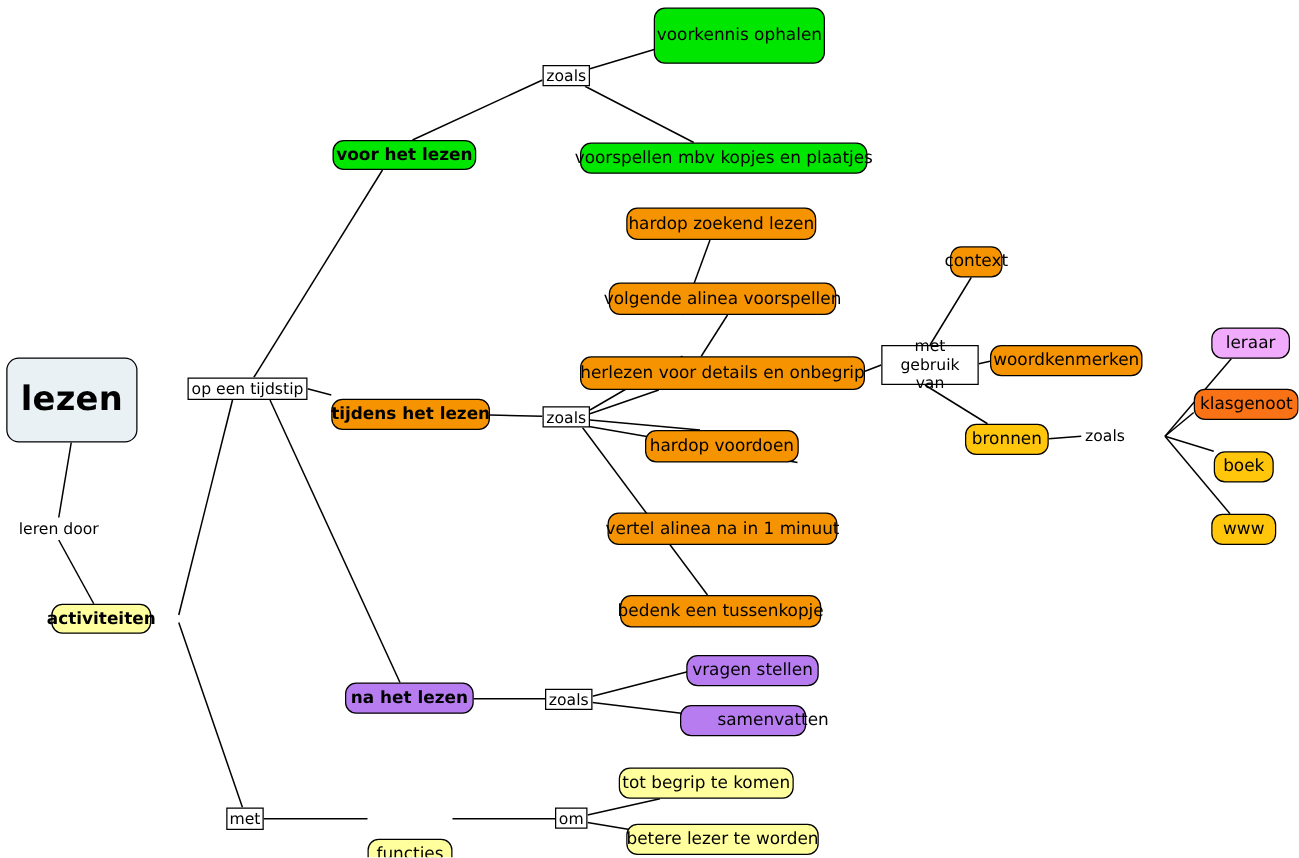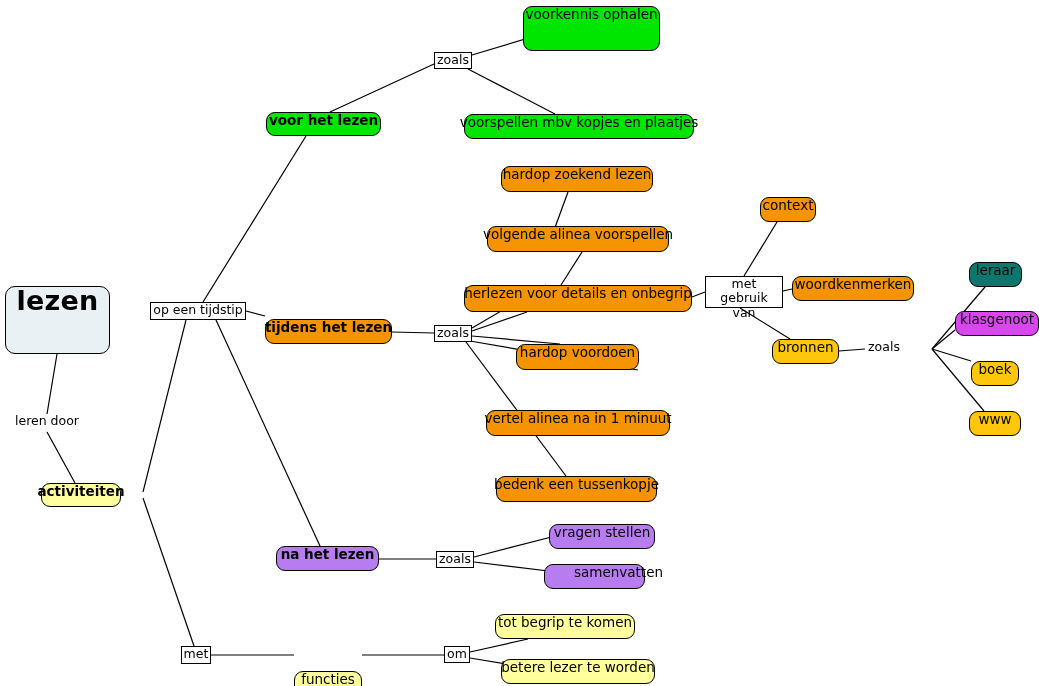--- a/index.html
+++ b/index.html
@@ -4,21 +4,21 @@
 <title>lezen mindmap</title>
 <style>
   html,body{margin:0;padding:0;background:#ffffff;}
   body{font-family:"DejaVu Sans","Liberation Sans",sans-serif;}
   #canvas{position:relative;width:1039px;height:686px;background:#ffffff;overflow:hidden;}
   #edges{position:absolute;left:0;top:0;width:1039px;height:686px;pointer-events:none;}
 
   .node{
     position:absolute;
     box-sizing:border-box;
-    display:flex;align-items:flex-start;justify-content:center;
+    display:flex;align-items:center;justify-content:center;
     text-align:center;
     border:1px solid #000000;
     color:#000000;
     white-space:nowrap;
     line-height:1.05;
   }
   
   .n-round{border-radius:9px;font-size:13.5px;}
   .n-round.bold{font-weight:bold;}
 
@@ -161,36 +161,36 @@
       </div>
       <div class="node n-round" style="left: 495px; top: 614px; width: 140px; height: 25px; background: rgb(255, 255, 158);">
         <span>tot begrip te komen</span>
       </div>
       <div class="node n-round" style="left: 501px; top: 659px; width: 154px; height: 25px; background: rgb(255, 255, 158);">
         <span>betere lezer te worden</span>
       </div>
       <div class="node n-rel two-line" style="left: 705px; top: 276px; width: 78px; height: 32px; background: rgb(255, 255, 255);">
         <span>met gebruik van</span>
       </div>
-      <div class="node n-round" style="left: 760px; top: 197px; width: 56px; height: 25px; background: rgb(245, 147, 0);">
+      <div class="node n-round" style="left: 760px; top: 197px; width: 42px; height: 25px; background: rgb(245, 147, 0);">
         <span>context</span>
       </div>
       <div class="node n-round" style="left: 792px; top: 276px; width: 122px; height: 25px; background: rgb(245, 147, 0);">
         <span>woordkenmerken</span>
       </div>
       <div class="node n-round" style="left: 772px; top: 339px; width: 67px; height: 25px; background: rgb(255, 198, 11);">
         <span>bronnen</span>
       </div>
       <div class="node n-rel-plain" style="left: 865px; top: 340px; width: 38px; height: 17px;">
         <span>zoals</span>
       </div>
-      <div class="node n-round" style="left: 969px; top: 262px; width: 53px; height: 25px; background: #0f766e;">
+      <div class="node n-round" style="left: 969px; top: 262px; width: 63px; height: 25px; background: #f0abfc;">
         <span>leraar</span>
       </div>
-      <div class="node n-round" style="left: 955px; top: 311px; width: 84px; height: 25px; background: #d946ef;">
+      <div class="node n-round" style="left: 955px; top: 311px; width: 84px; height: 25px; background: #f97316;">
         <span>klasgenoot</span>
       </div>
       <div class="node n-round" style="left: 971px; top: 361px; width: 48px; height: 25px; background: rgb(255, 198, 11);">
         <span>boek</span>
       </div>
       <div class="node n-round" style="left: 969px; top: 411px; width: 52px; height: 25px; background: rgb(255, 198, 11);">
         <span>www</span>
       </div>
     </div>
 </div>

